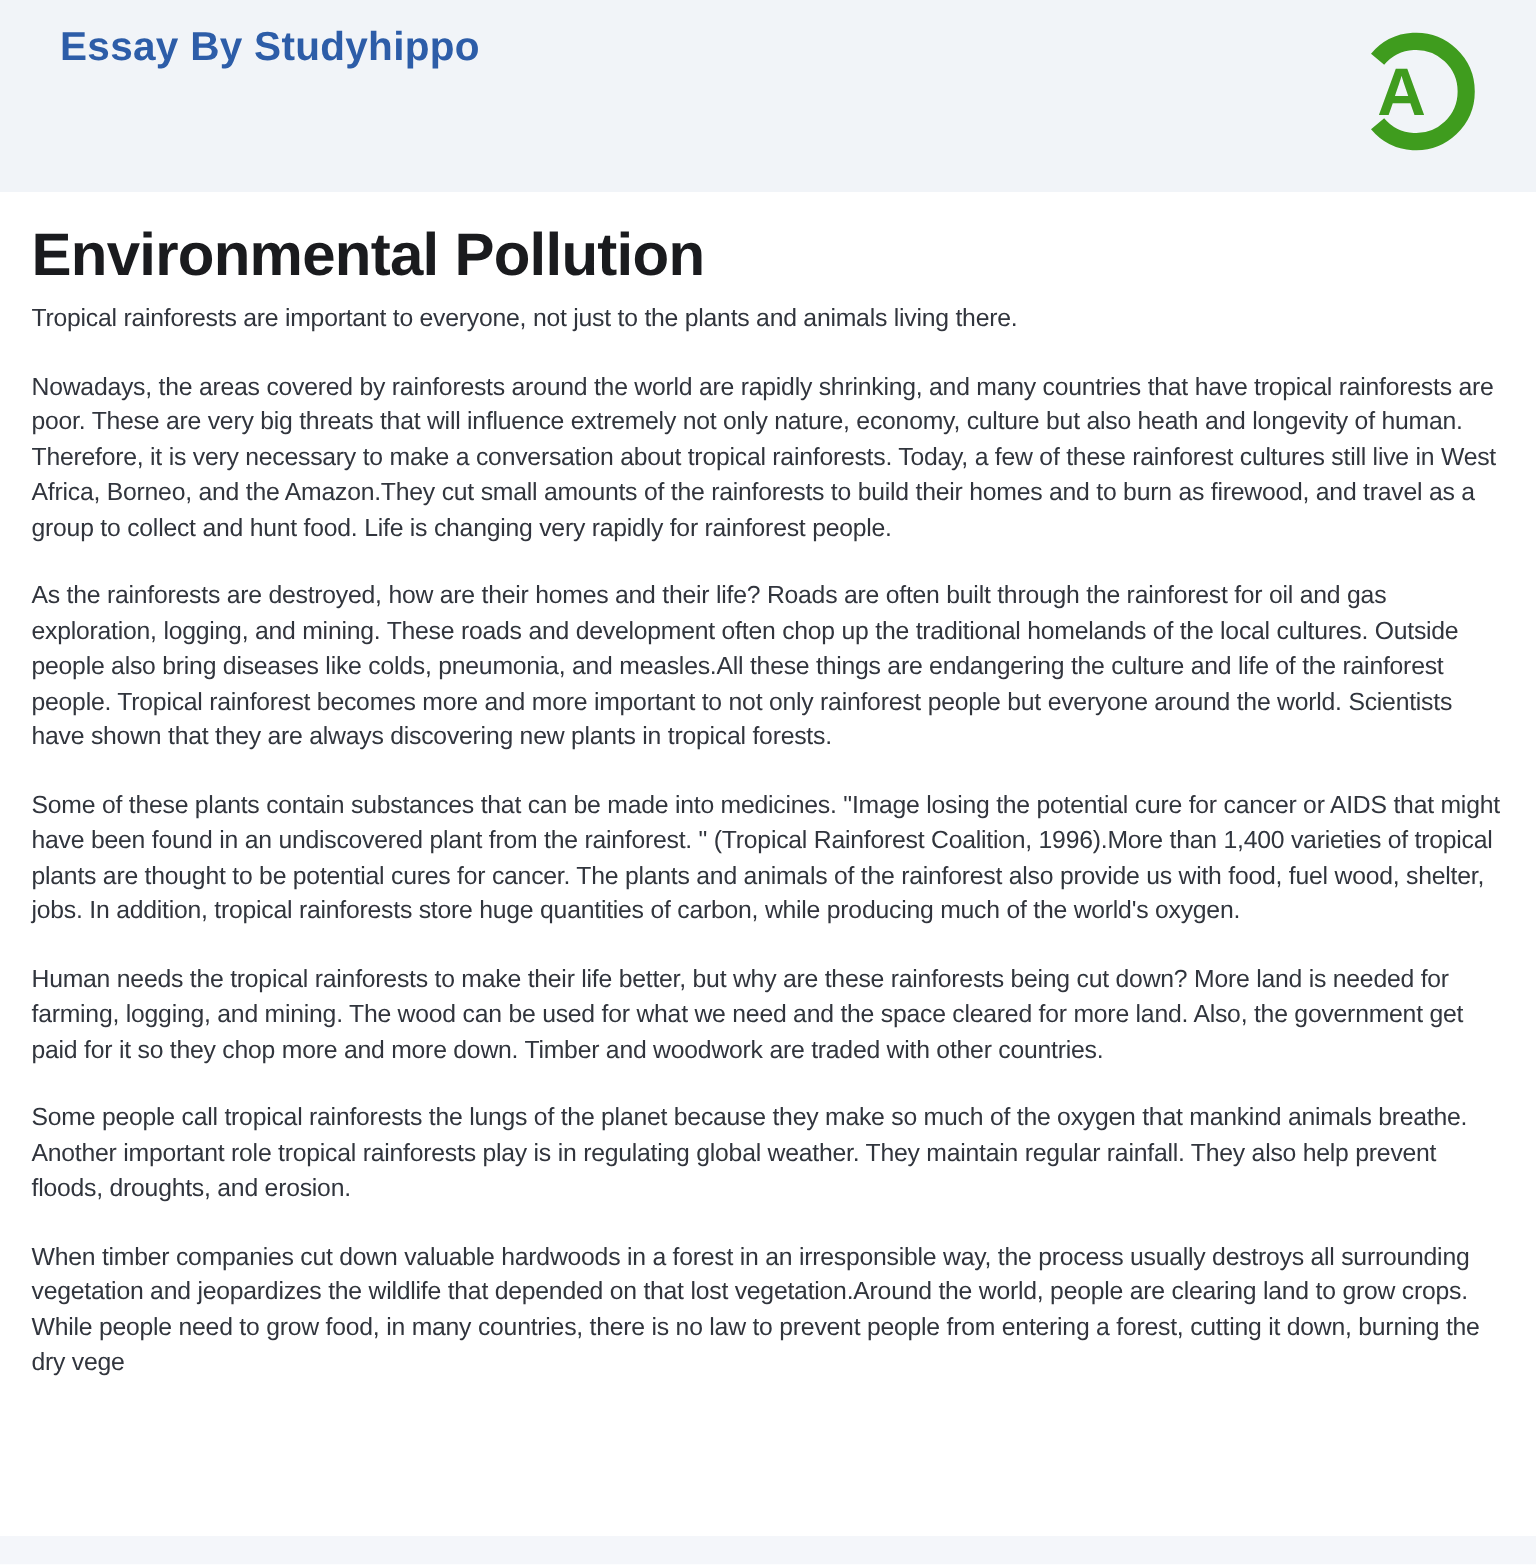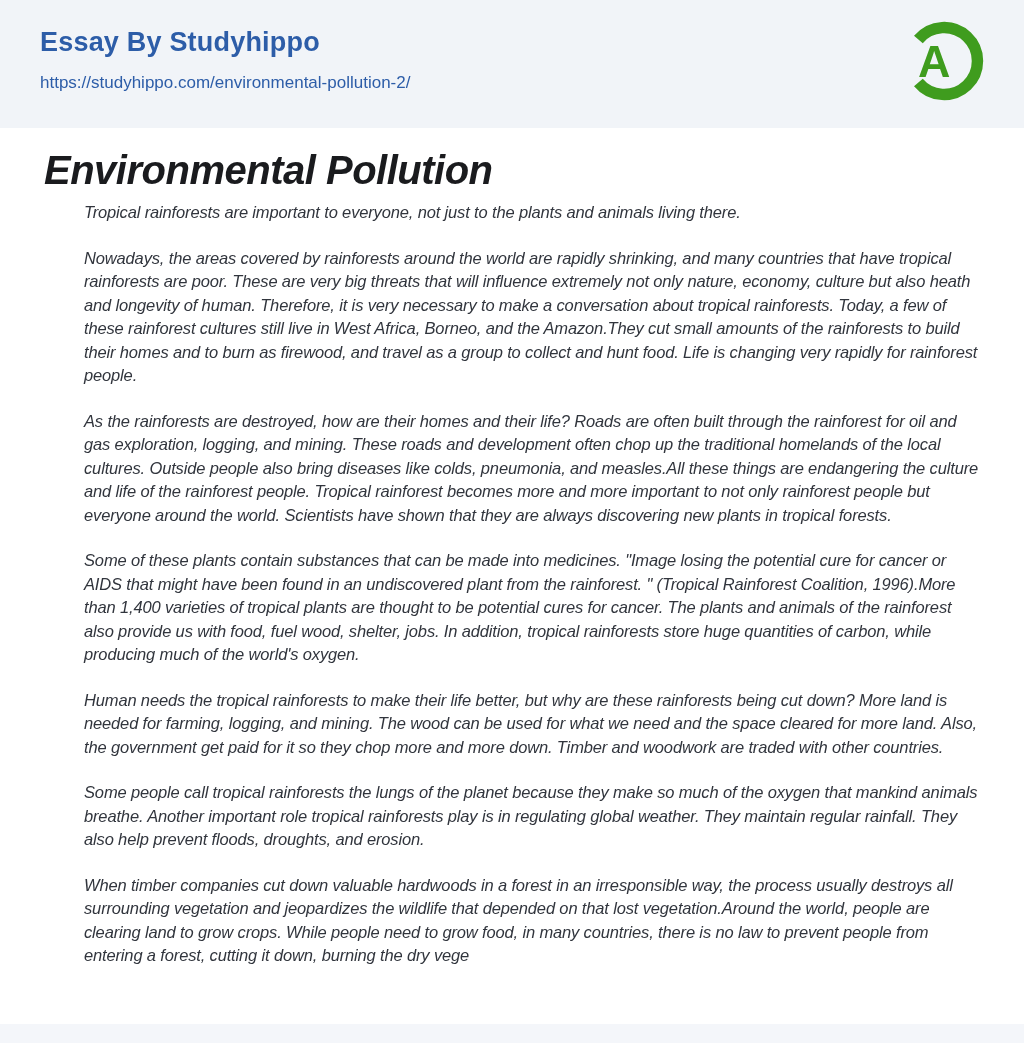--- a/index.html
+++ b/index.html
@@ -13,21 +13,21 @@
     --brand-blue: #2d5da8;
     --title-color: #1a1b1e;
     --body-color: #31353d;
     --logo-green: #3f9c1e;
   }
   .page-header {
     position: relative;
     width: 1024px;
     height: 128px;
     background: var(--header-bg);
-    padding: 27px 38px 0 40px;
+    padding: 16px 38px 0 40px;
   }
   .brand {
     font-size: 27px;
     font-weight: 700;
     color: var(--brand-blue);
     letter-spacing: 0.2px;
   }
   .essay-url {
     margin-top: 15px;
     font-size: 17px;
@@ -37,32 +37,31 @@
     display: inline-block;
   }
   .logo {
     position: absolute;
     top: 17px;
     right: 36px;
     width: 88px;
     height: 88px;
   }
   .content {
-    padding: 0 44px;
-    font-style: italic;
+    padding: 0 21px;
   }
   .doc-title {
     margin-top: 20px;
     font-size: 40px;
     line-height: 44px;
     font-weight: 700;
     color: var(--title-color);
     letter-spacing: -0.5px;
   }
-  .paragraphs { margin-top: 9px; margin-left: 40px; }
+  .paragraphs { margin-top: 9px; }
   .paragraphs p {
     font-size: 16.5px;
     line-height: 23.5px;
     letter-spacing: -0.15px;
     color: var(--body-color);
     margin-bottom: 22px;
   }
   .next-page-edge {
     position: absolute;
     left: 0;
@@ -70,21 +69,20 @@
     width: 1024px;
     height: 19px;
     background: #f4f6fa;
   }
 </style>
 </head>
 <body style="--header-bg: #f1f4f8; --brand-blue: #2d5da8; --title-color: #1a1b1e; --body-color: #31353d; --logo-green: #3f9c1e;">
 
 <header class="page-header">
   <div class="brand">Essay By Studyhippo</div>
-  <a class="essay-url"><span>https://studyhippo.com/environmental-pollution-2/</span></a>
   <div class="logo">
     <svg width="88" height="88" viewBox="0 0 100 100">
       <path d="M 20.9 25.6 A 38 38 0 1 1 20.9 74.4" fill="none" stroke="#3f9c1e" stroke-width="13" stroke-linecap="butt"></path>
       <text x="39" y="68" text-anchor="middle" font-family="Liberation Sans, sans-serif" font-size="51" font-weight="700" fill="#3f9c1e">A</text>
     </svg>
   </div>
 </header>
 
 <main class="content">
   <h1 class="doc-title">Environmental Pollution</h1>

